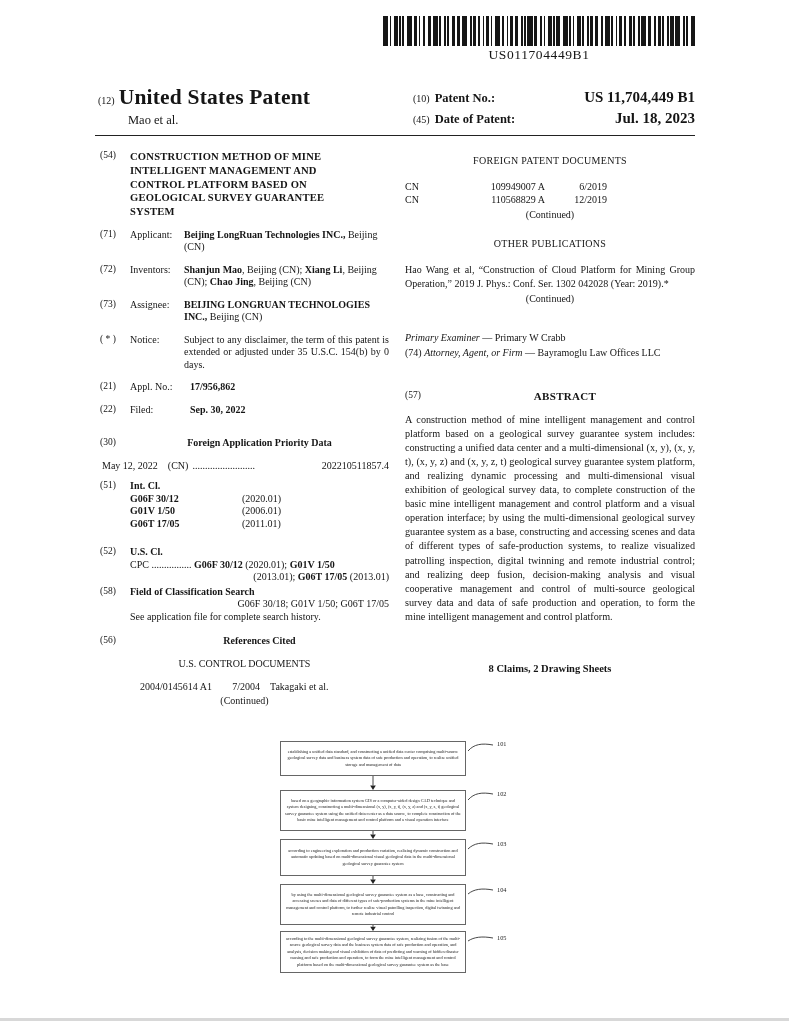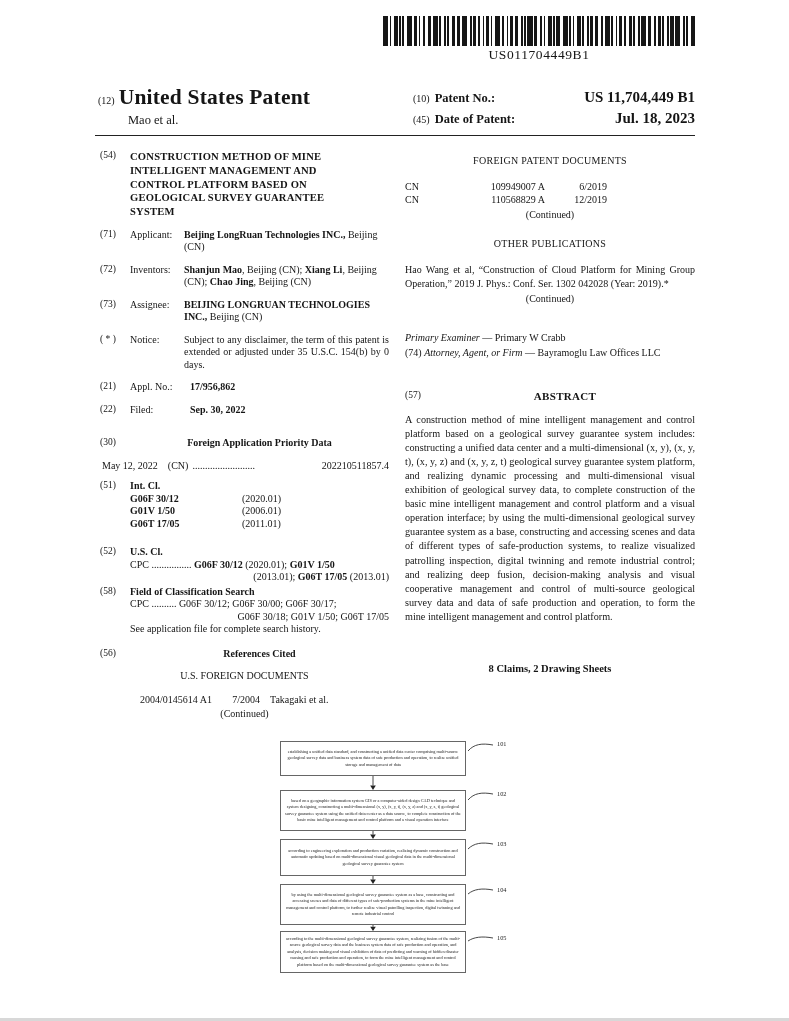--- a/index.html
+++ b/index.html
@@ -196,31 +196,30 @@
           <div class="bold">U.S. Cl.</div>
           <div><span>CPC</span><span> ................ </span><span class="bi">G06F 30/12</span><span> (2020.01); </span><span class="bi">G01V 1/50</span></div>
           <div class="cpc2"><span>(2013.01); </span><span class="bi">G06T 17/05</span><span> (2013.01)</span></div>
         </div>
       </div>
 
       <div class="sec">
         <span class="num">(58)</span>
         <div class="body">
           <div class="bold">Field of Classification Search</div>
-          <div>CPC .......... G06F 30/12; G06F 30/00; G06F 30/17;</div>
           <div class="r58b">G06F 30/18; G01V 1/50; G06T 17/05</div>
           <div>See application file for complete search history.</div>
         </div>
       </div>
 
       <div class="sec" style="margin-top:12px">
         <span class="num">(56)</span>
         <div class="h30">References Cited</div>
       </div>
-      <div class="c" style="margin-top:4px">U.S. FOREIGN DOCUMENTS</div>
+      <div class="c" style="margin-top:4px">U.S. CONTROL DOCUMENTS</div>
       <div style="margin-top:10px">
         <div class="refrow">
             <span class="rno">2004/0145614 A1</span>
             <span class="rdt">7/2004</span>
             <span class="rnm">Takagaki et al.</span>
           </div>
         <div class="cont">(Continued)</div>
       </div>
     </div>
 

